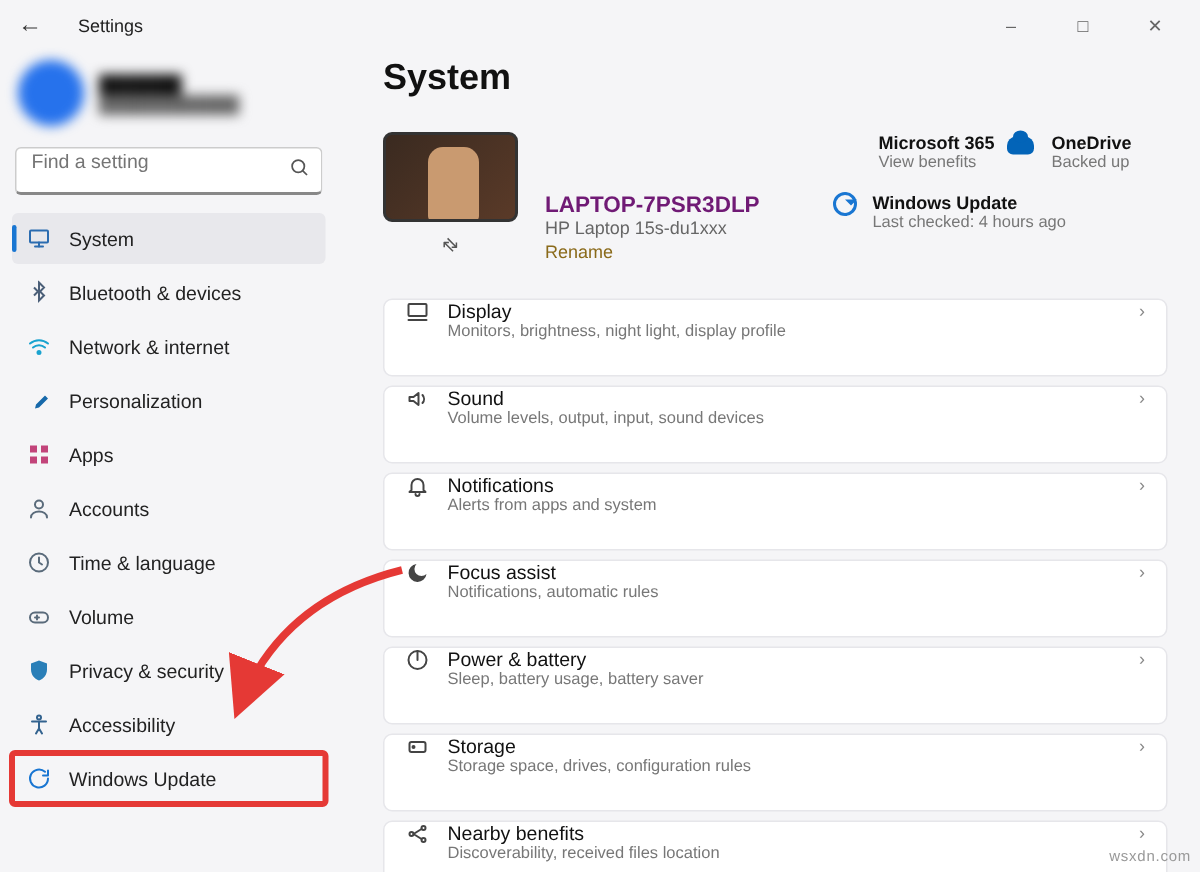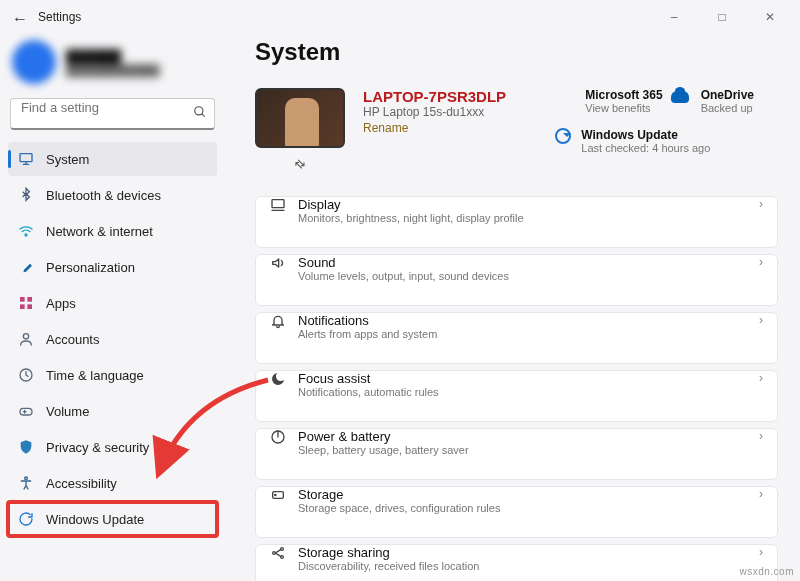--- a/index.html
+++ b/index.html
@@ -1,19 +1,19 @@
 <!DOCTYPE html>
 <html><head>
 <meta charset="utf-8">
 <style>
   * { box-sizing: border-box; margin: 0; padding: 0; font-family: "Segoe UI", -apple-system, sans-serif; }
   body { background: #f5f5f7; width: 800px; height: 581px; overflow: hidden; position: relative; }
   .titlebar { height: 34px; display: flex; align-items: center; padding: 0 8px; }
   .titlebar .back { width: 24px; text-align: center; color: #333; font-size: 16px; cursor: pointer; }
-  .titlebar .title { font-size: 12px; color: #222; margin-left: 6px; }
+  .titlebar .title { font-size: 12px; color: #222; margin-left: 20px; }
   .winctrls { margin-left: auto; display: flex; gap: 20px; padding-right: 8px; color: #666; }
   .winctrls span { width: 28px; text-align: center; font-size: 12px; cursor: pointer; }
 
   .shell { display: flex; height: calc(100% - 34px); }
 
   .sidebar { width: 225px; padding: 0 8px 8px 8px; }
   .account { display: flex; align-items: center; gap: 10px; padding: 6px 4px 14px 4px; filter: blur(4px); }
   .avatar { width: 44px; height: 44px; border-radius: 50%; background: #2672ec; }
   .acct-name { font-size: 13px; font-weight: 600; color: #111; }
   .acct-email { font-size: 11px; color: #666; }
@@ -28,21 +28,21 @@
   .nav-item.active::before { content: ""; position: absolute; left: 0; top: 8px; bottom: 8px; width: 3px; background: #1976d2; border-radius: 2px; }
   .nav-item .nicon { width: 16px; height: 16px; display: flex; align-items: center; justify-content: center; }
   .nav-item.highlight { outline: 4px solid #e53935; outline-offset: -2px; border-radius: 2px; }
 
   .main { flex: 1; padding: 0 22px 10px 30px; overflow-y: auto; }
   .page-title { font-size: 24px; font-weight: 600; color: #111; margin: 4px 0 22px 0; }
 
   .hero { display: flex; align-items: flex-start; gap: 18px; margin-bottom: 24px; }
   .hero-img { width: 90px; height: 60px; background: linear-gradient(135deg,#3a2a20,#5a3a28); border-radius: 6px; border: 2px solid #333; position: relative; overflow: hidden; }
   .hero-img::after { content:""; position:absolute; left:28px; top:8px; width:34px; height:50px; background:#c99a70; border-radius:10px 10px 4px 4px; }
-  .hero-txt .hname { font-size: 15px; font-weight: 600; color: #b91c1c; }
+  .hero-txt .hname { font-size: 15px; font-weight: 600; color: #701a75; margin-top: 40px; }
   .hero-txt .hmodel { font-size: 12px; color: #666; margin-top: 0; }
   .hero-txt .hrename { font-size: 12px; color: #8a6a1a; margin-top: 2px; cursor: pointer; }
   .hero-icon-wrap { width: 90px; text-align: center; margin-top: 6px; }
   .hero-icon-wrap .chain { display:inline-block; transform: rotate(45deg); font-size: 12px; color:#555; }
 
   .status { margin-left: auto; display: grid; grid-template-columns: 22px 1fr 22px 1fr; column-gap: 8px; row-gap: 14px; font-size: 12px; }
   .status .st { font-weight: 600; color: #111; }
   .status .ss { color: #777; font-size: 11px; }
   .status .ic { width:18px; height:18px; }
   .ic-ms { display:grid; grid-template-columns:1fr 1fr; grid-template-rows:1fr 1fr; gap:1px; }
@@ -314,21 +314,21 @@
           <span class="chev">›</span>
         </div>
         <div class="card">
           <span class="cicon"><svg width="16" height="16" viewBox="0 0 24 24" fill="none" stroke="#444" stroke-width="2" stroke-linecap="round" stroke-linejoin="round">
               <path d="M8 12l8-5M8 12l8 5"></path>
               <circle cx="6" cy="12" r="2"></circle>
               <circle cx="18" cy="6" r="2"></circle>
               <circle cx="18" cy="18" r="2"></circle>
             </svg></span>
           <div>
-            <div class="ctitle">Storage sharing</div>
+            <div class="ctitle">Nearby benefits</div>
             <div class="csub">Discoverability, received files location</div>
           </div>
           <span class="chev">›</span>
         </div>
       </div>
   </main>
 </div>
 
 <svg class="arrow" viewBox="0 0 140 140">
   <defs>

